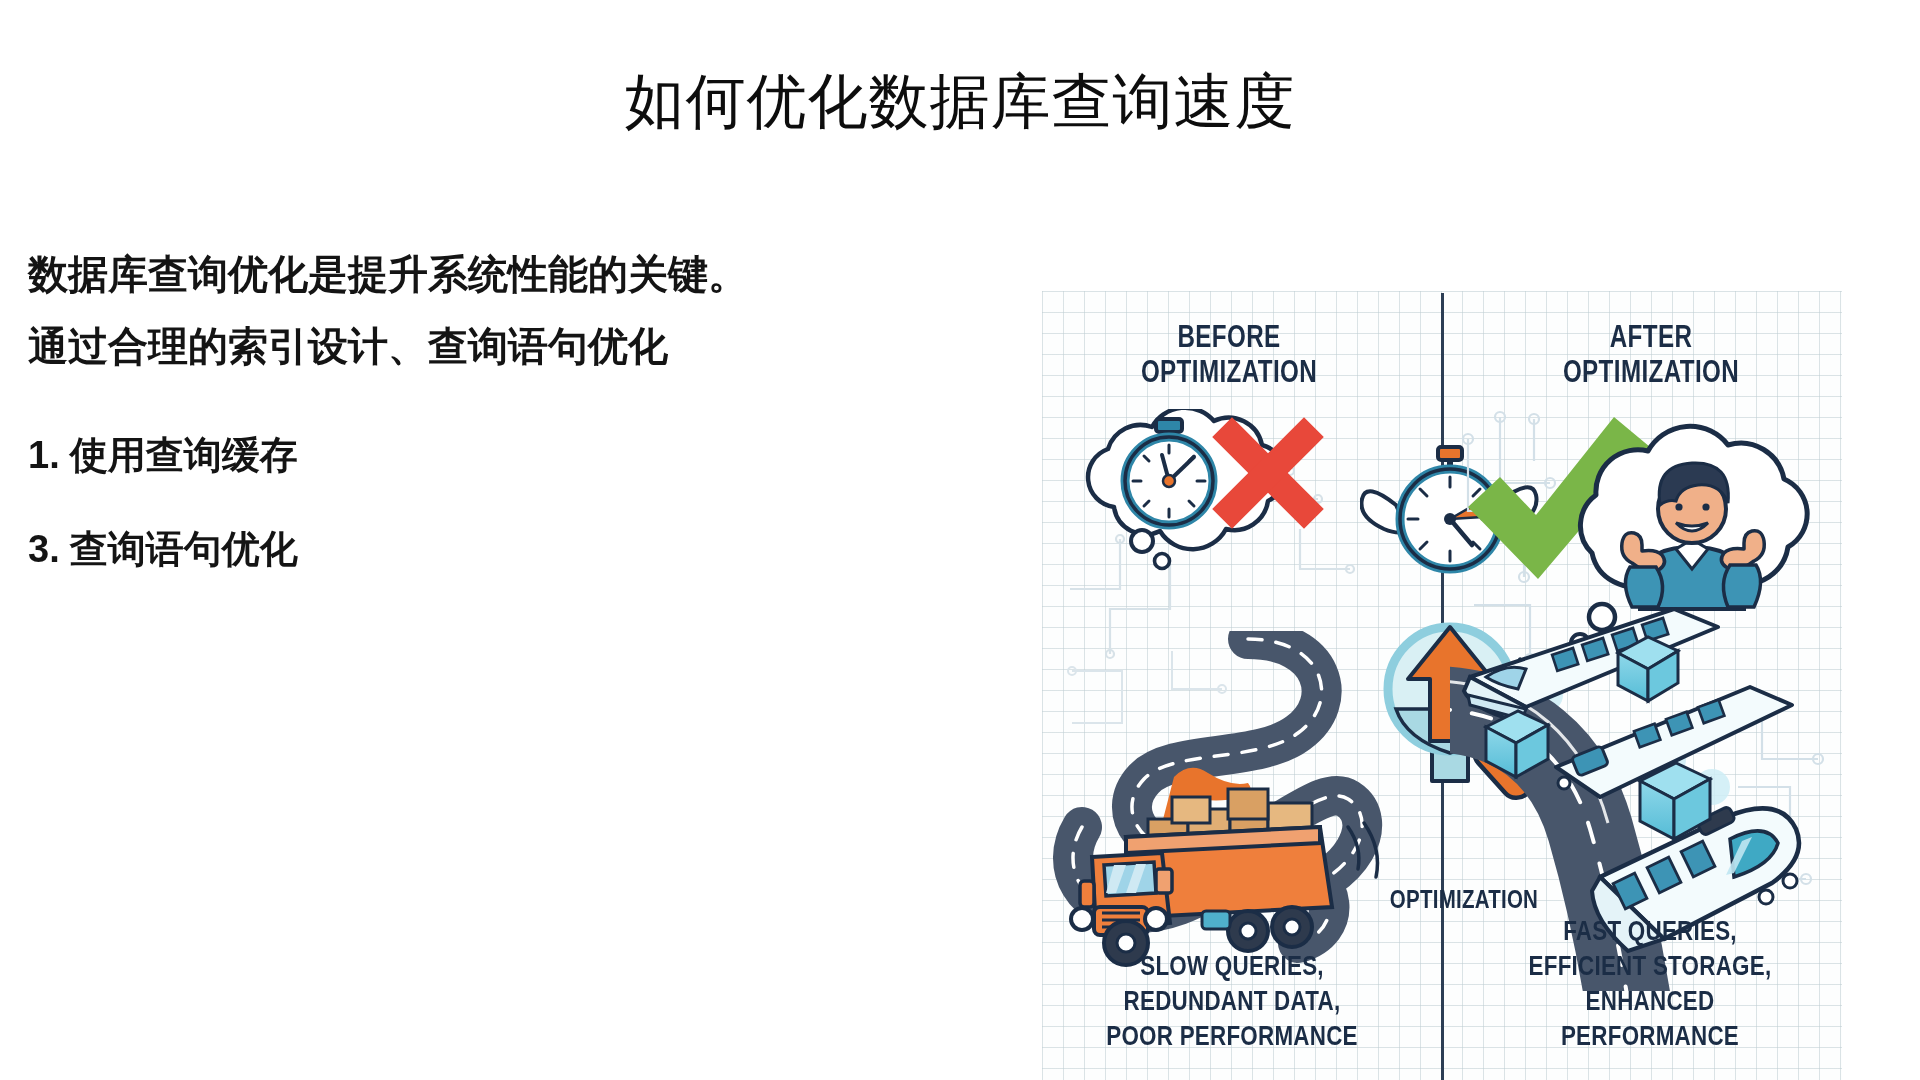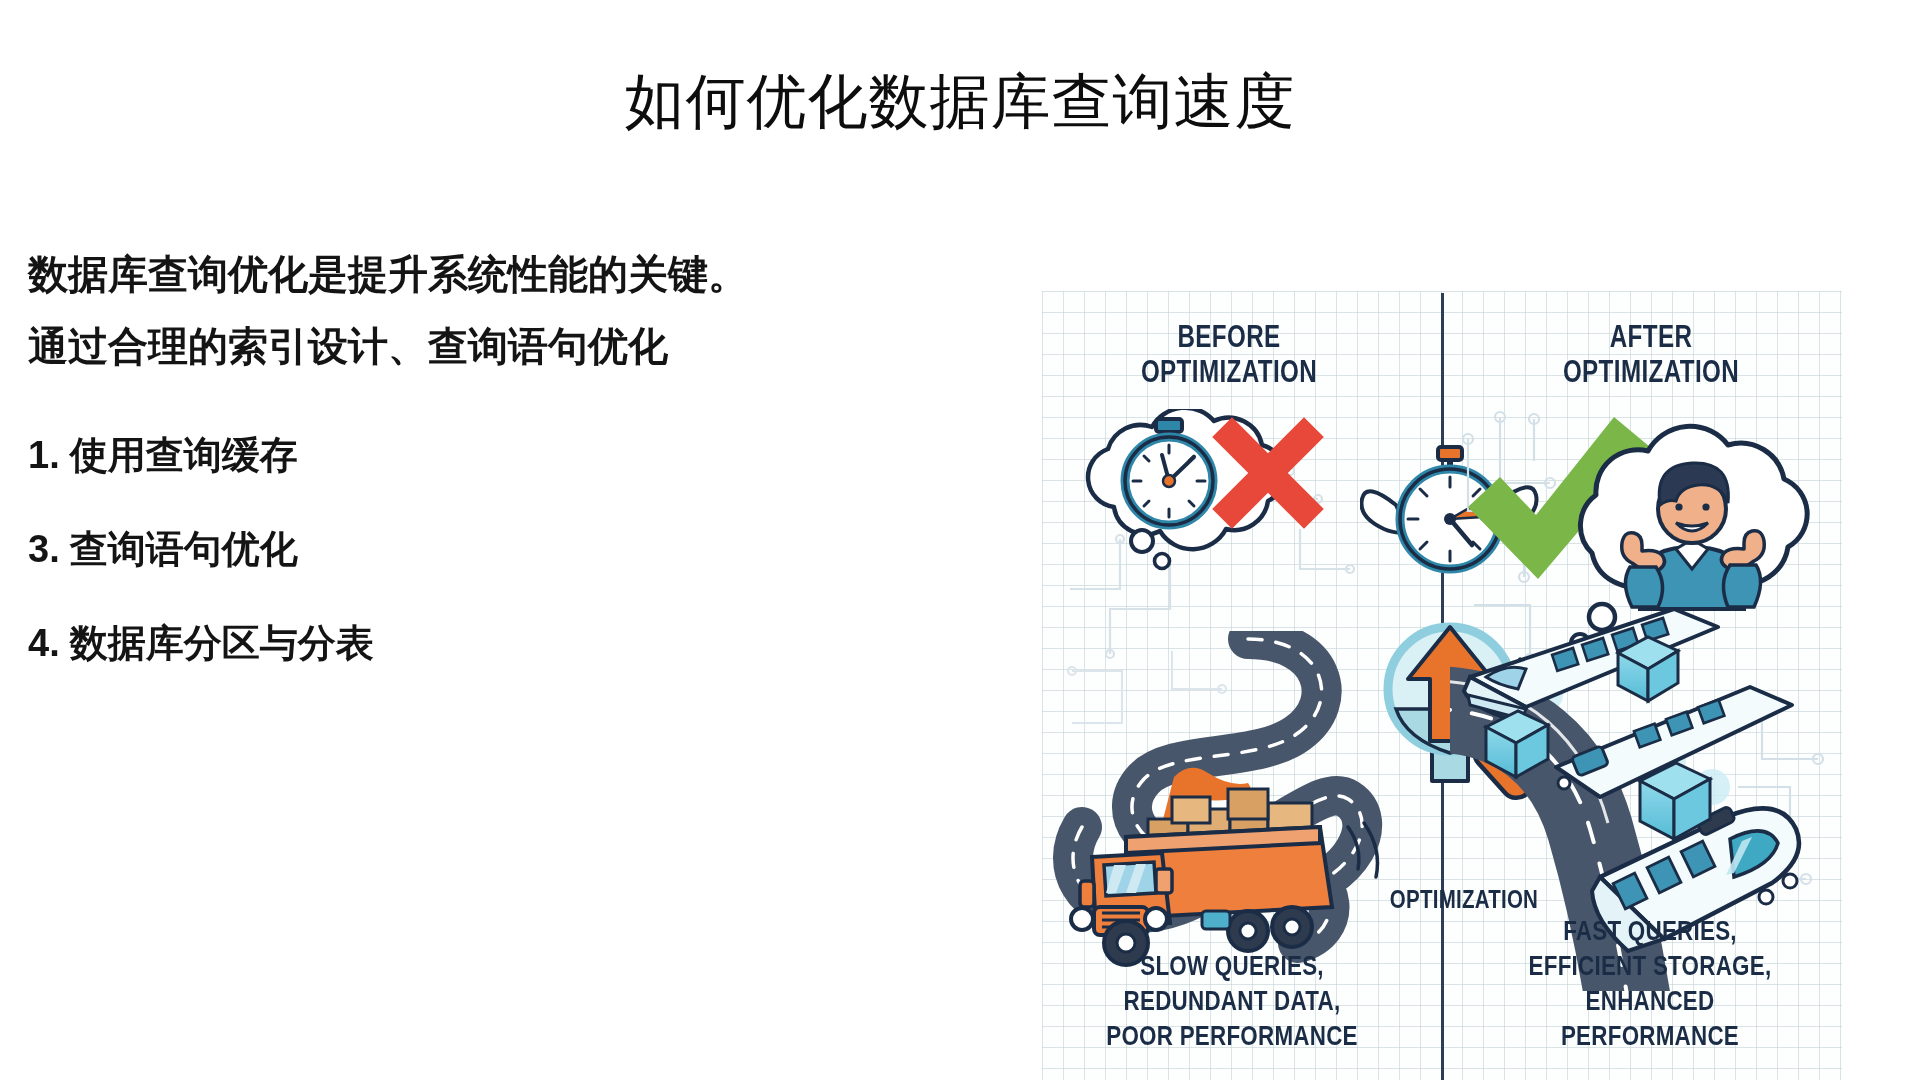--- a/index.html
+++ b/index.html
@@ -146,23 +146,20 @@
 
   <div class="intro-line">数据库查询优化是提升系统性能的关键。</div>
   <div class="intro-line">通过合理的索引设计、查询语句优化</div>
 
   <ul id="numbered-list">
     <li>
       <span class="li-marker">1.</span><span>使用查询缓存</span>
     </li>
     <li>
       <span class="li-marker">3.</span><span>查询语句优化</span>
-    </li>
-    <li>
-      <span class="li-marker">4.</span><span>数据库分区与分表</span>
     </li>
   </ul>
 </div>
 
 <div id="infographic">
 
   <div id="panel-divider"></div>
 
   <div class="panel-heading" id="heading-before">
     <span class="hl">BEFORE</span>

